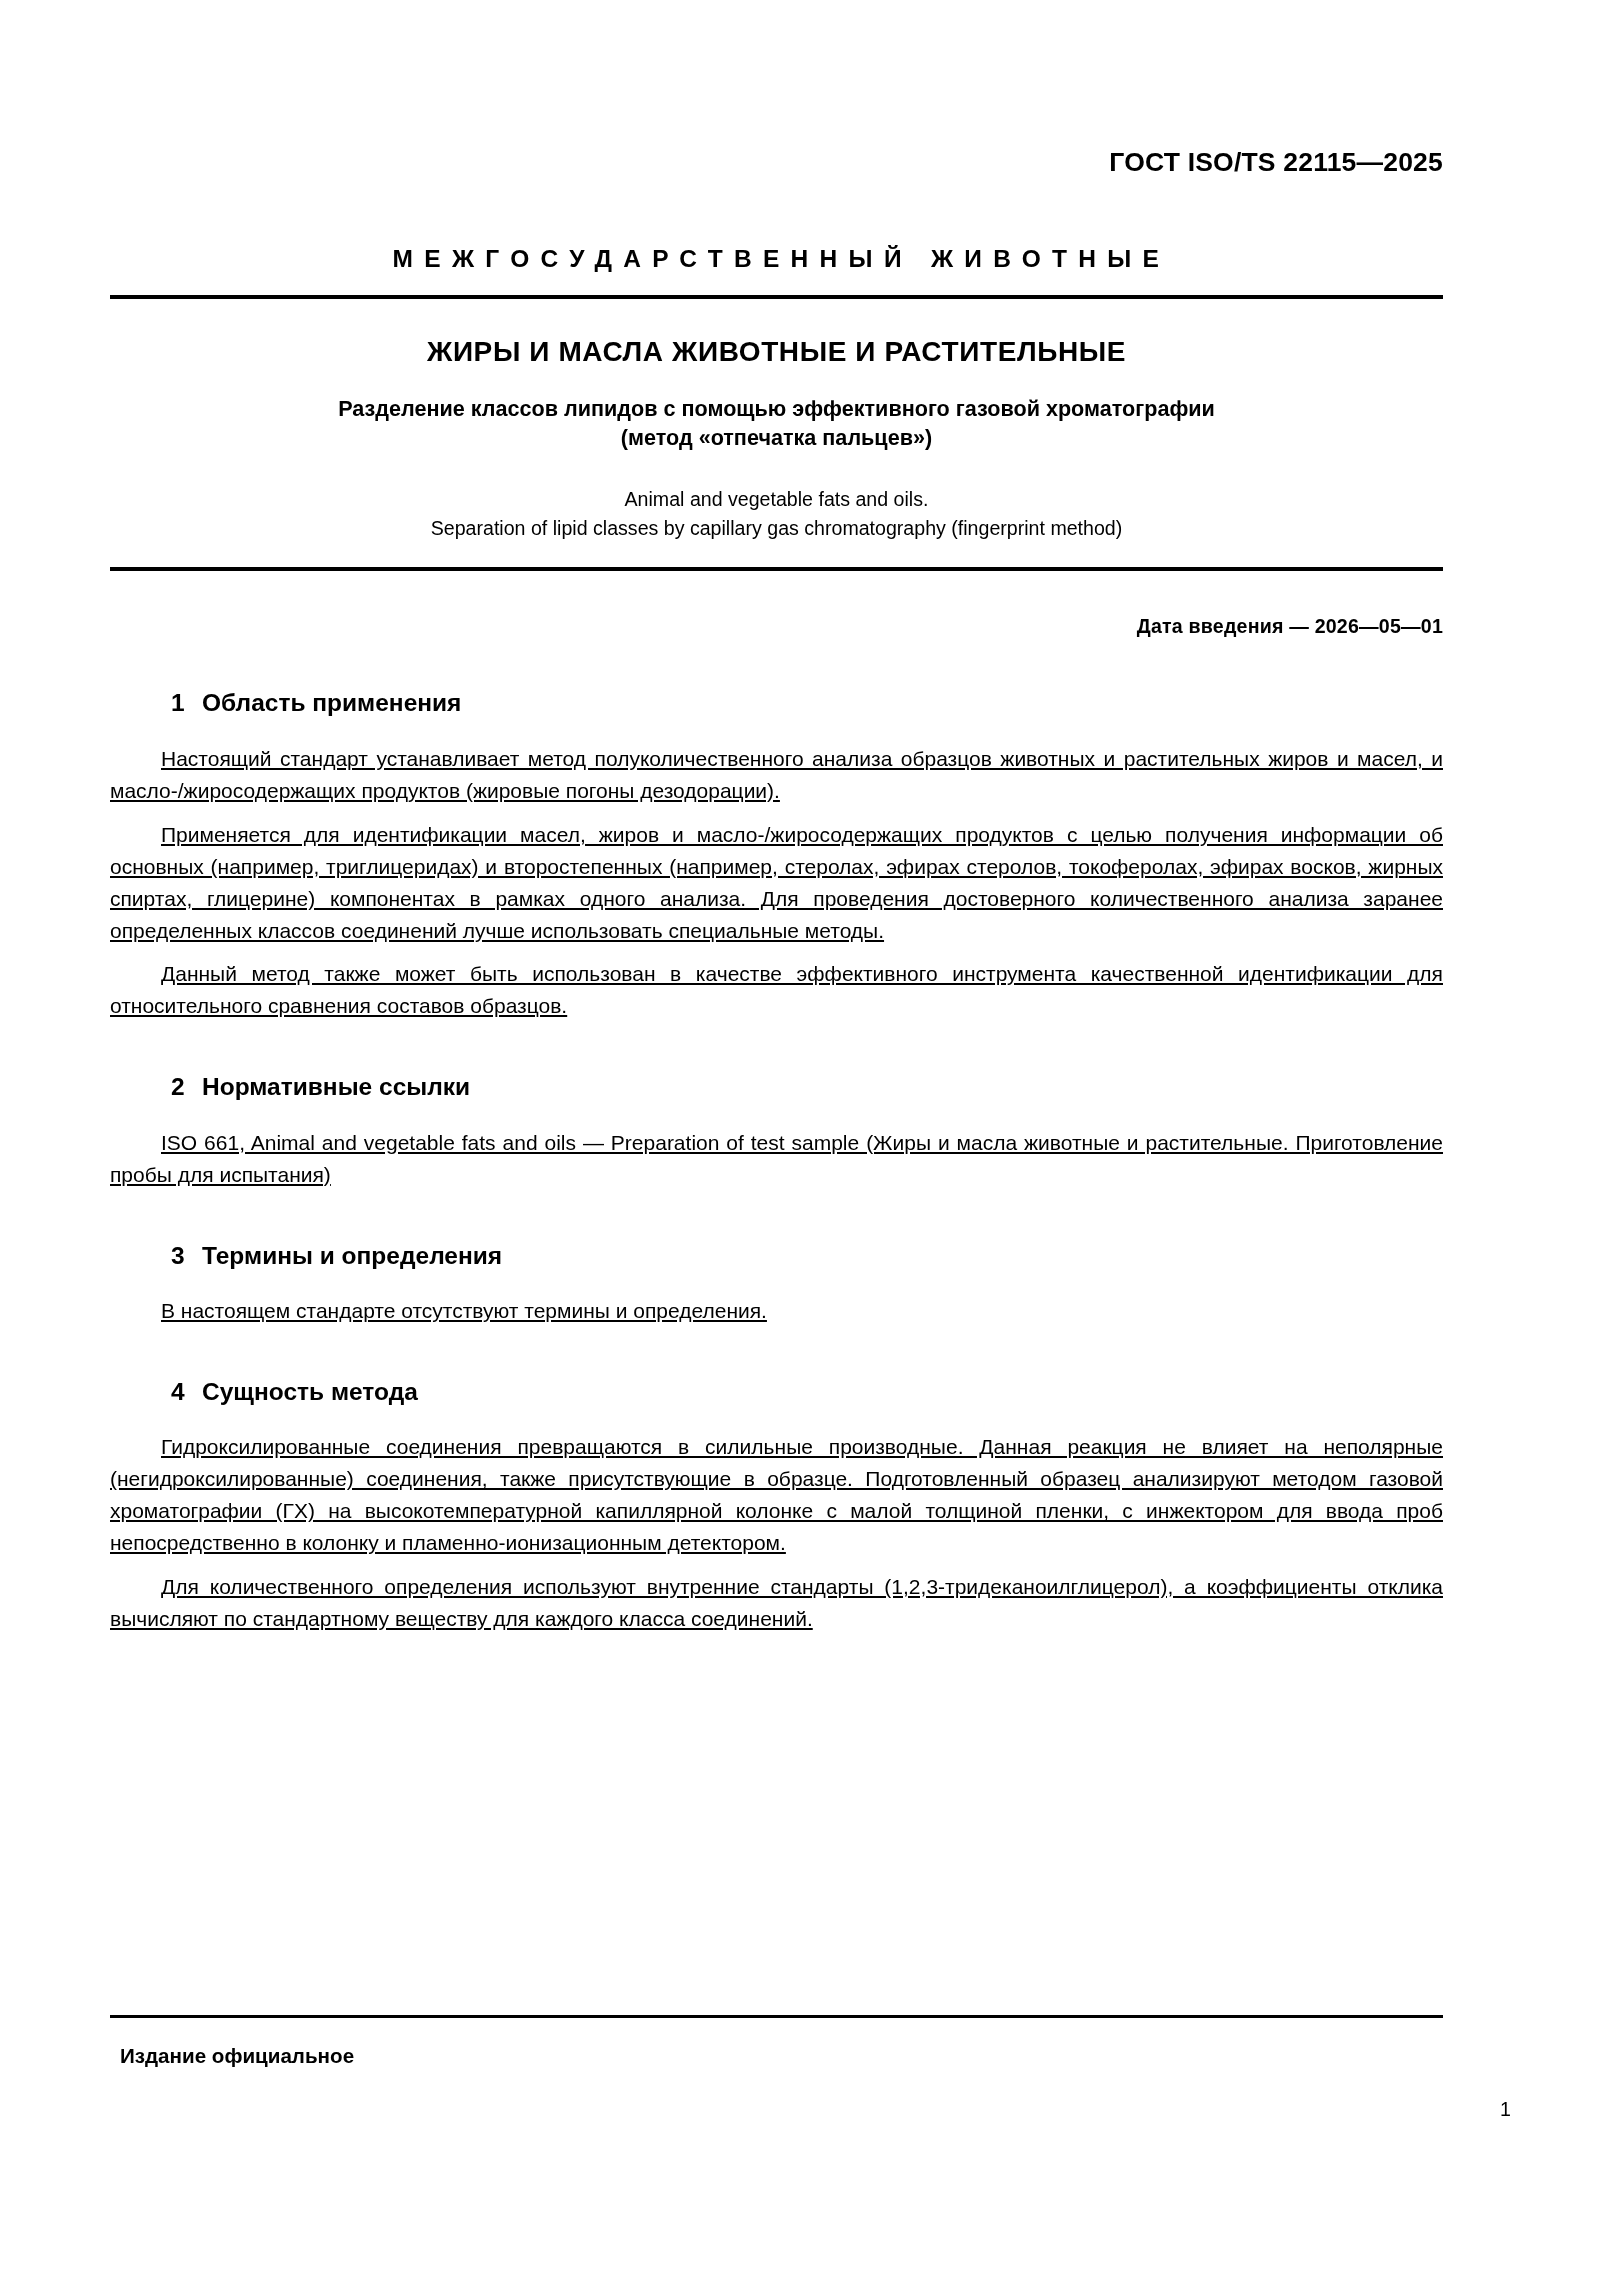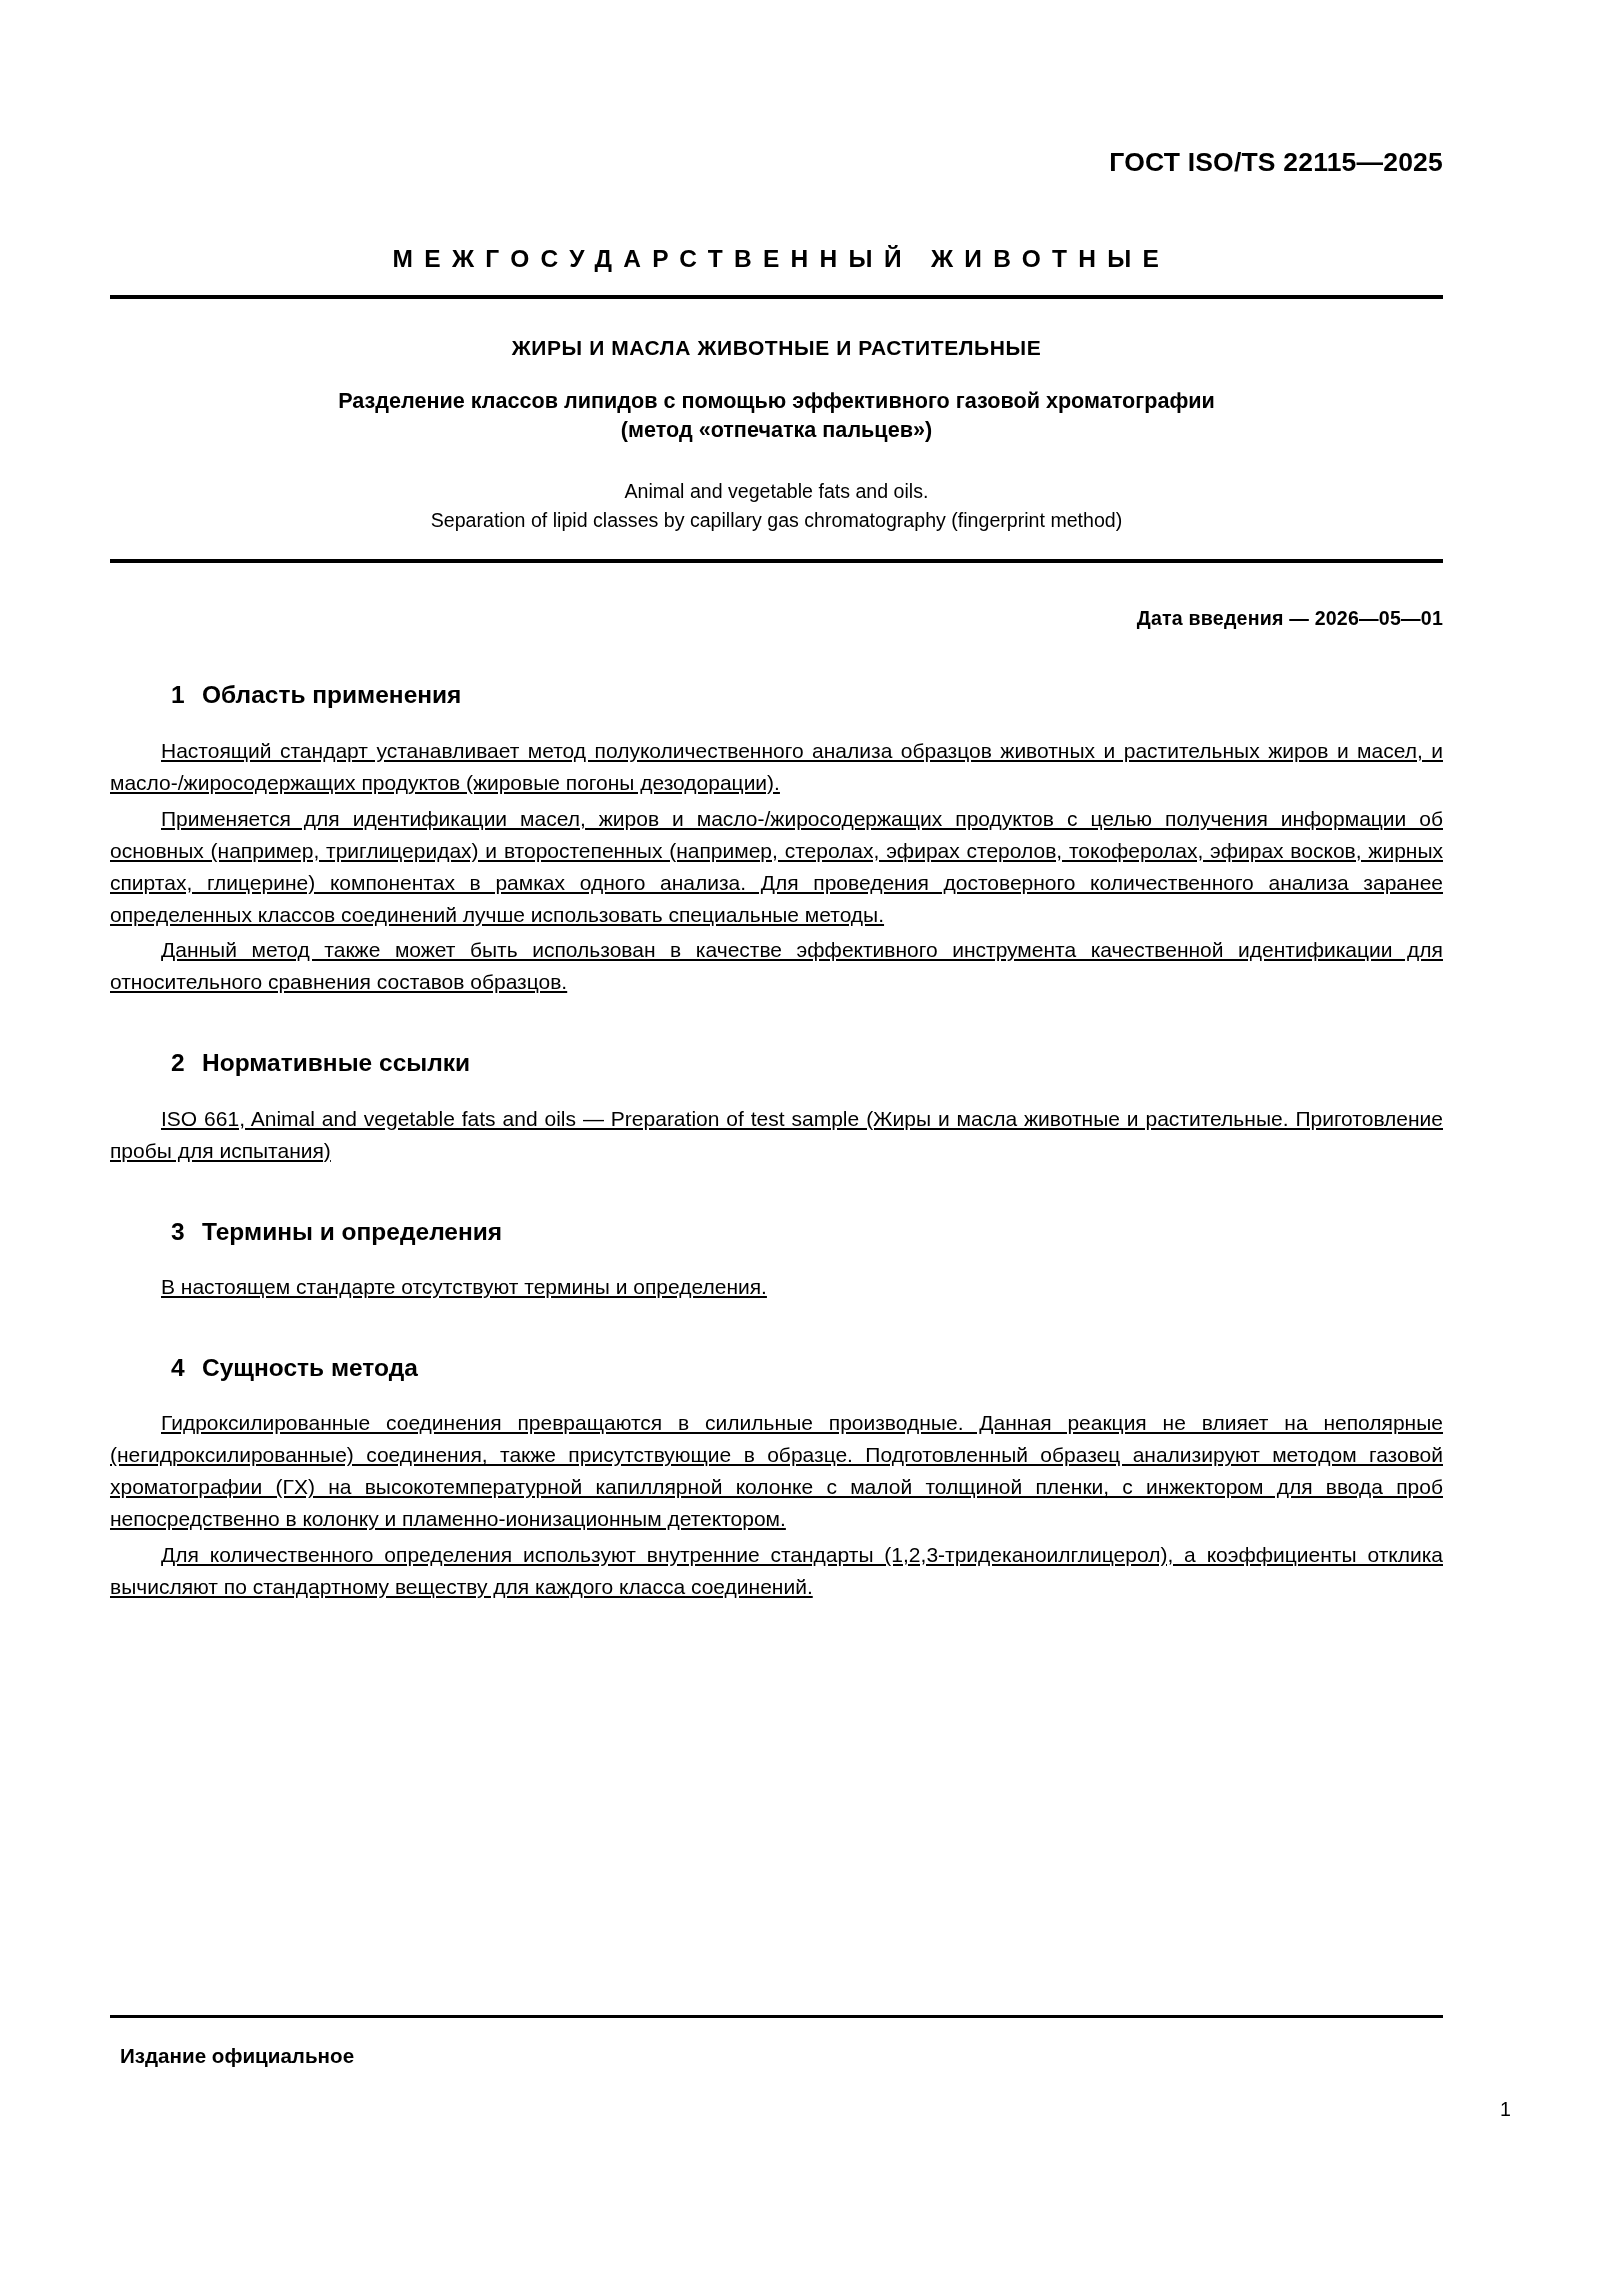--- a/index.html
+++ b/index.html
@@ -47,21 +47,21 @@
     margin-top: 21.6px;
   }
   .rule-thick.second {
     margin-top: 24.5px;
   }
   .title-block {
     text-align: center;
     margin-top: 37px;
   }
   .title-main {
-    font-size: 21px;
+    font-size: 28px;
     font-weight: bold;
     letter-spacing: 0.6px;
   }
   .title-sub {
     font-size: 21.6px;
     font-weight: bold;
     margin-top: 25.5px;
     line-height: 1.35;
   }
   .title-en {
@@ -94,21 +94,21 @@
   p.body {
     font-size: 21px;
     line-height: 1.52;
     margin: 0;
     text-align: justify;
     text-indent: 51px;
     hyphens: none;
     text-decoration: underline;
   }
   p.body + p.body {
-    margin-top: 4px;
+    margin-top: 12px;
   }
   .para-block {
     margin-top: 25.5px;
   }
   .footer-rule {
     position: absolute;
     left: 110px;
     top: 2015px;
     width: 1333px;
     height: 2.9px;

